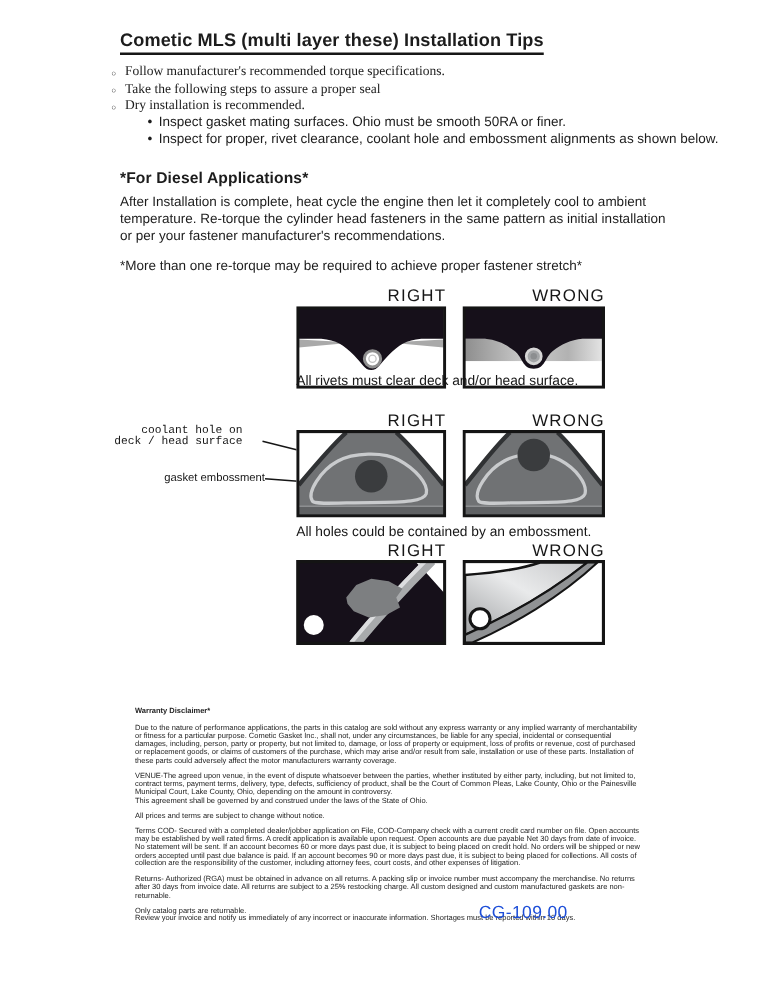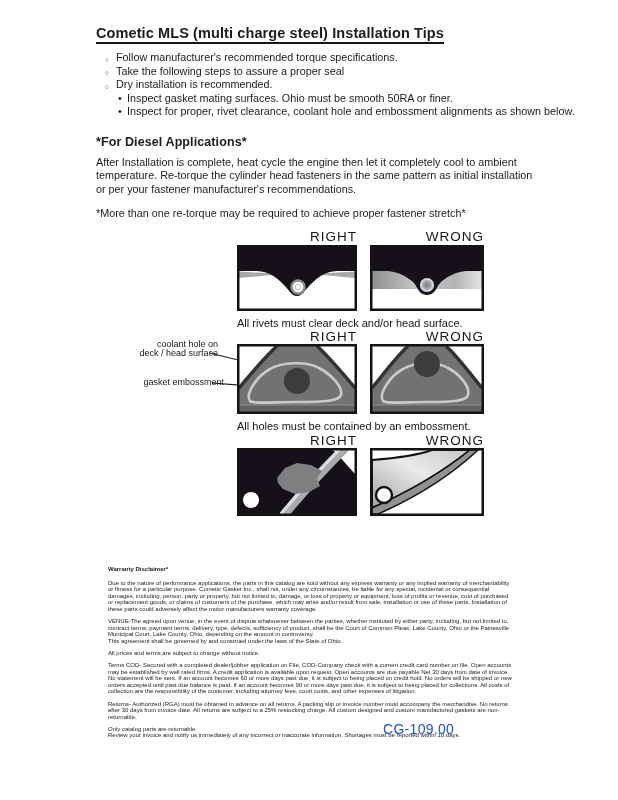--- a/index.html
+++ b/index.html
@@ -10,21 +10,21 @@
   }
   .pre{white-space:pre-line;}
 
   
   .content{padding:24px 10px 0 96px;width:500px;}
   .title{
     display:inline-block;font-size:14.5px;font-weight:bold;margin:0 0 7px 0;
     border-bottom:2px solid #161616;padding-bottom:1px;letter-spacing:.1px;
   }
   .tips{font-size:10.8px;line-height:13.5px;}
-  .tip{position:relative;margin-left:20px;}
+  .tip{position:relative;margin-left:4px;font-family:Liberation Serif, serif;}
   .tip::before{
     content:"○";position:absolute;left:-11px;top:1.5px;font-size:6.5px;color:#1c1c1c;
   }
   .subtip{position:relative;margin-left:31px;}
   .subtip::before{
     content:"•";position:absolute;left:-9px;top:0;font-size:11px;color:#1c1c1c;
   }
   .diesel-h{font-size:12.5px;font-weight:bold;margin:16px 0 7px 0;letter-spacing:.1px;}
   .para{font-size:10.8px;line-height:13.5px;margin:0 0 11px 0;}
 
@@ -51,21 +51,21 @@
   .pagecode{
     position:absolute;left:383px;top:721px;font-size:14px;color:#1d4ed8;letter-spacing:.3px;
   }
 </style>
 </head>
 <body>
 
 <div class="page">
 
   <div class="content">
-    <h1 class="title">Cometic MLS (multi charge steel) Installation Tips</h1>
+    <h1 class="title">Cometic MLS (multi layer these) Installation Tips</h1>
     <div class="tips">
       <div class="tip"><span>Follow manufacturer's recommended torque specifications.</span></div>
       <div class="tip"><span>Take the following steps to assure a proper seal</span></div>
       <div class="tip"><span>Dry installation is recommended.</span></div>
       <div class="subtip"><span>Inspect gasket mating surfaces.  Ohio must be smooth 50RA or finer.</span></div>
       <div class="subtip"><span>Inspect for proper, rivet clearance, coolant hole and embossment alignments as shown below.</span></div>
     </div>
 
     <h2 class="diesel-h">*For Diesel Applications*</h2>
     <p class="para pre">After Installation is complete, heat cycle the engine then let it completely cool to ambient
@@ -102,28 +102,28 @@
       <rect x="0" y="0" width="114" height="66" fill="#ffffff"></rect>
       <rect x="2" y="26" width="110" height="18" fill="url(#gA)"></rect>
       <rect x="2" y="44" width="110" height="20" fill="#ffffff"></rect>
       <path d="M2 2 H112 V26 H96 C86 27 80 30 72 36 C66 41 66 50 57 50 C48 50 48 41 42 36 C34 30 28 27 18 26 H2 Z" fill="#16101a"></path>
       <circle cx="57" cy="40" r="6" fill="#a3a5a7" stroke="#d6d6d6" stroke-width="2.2"></circle>
       <circle cx="57" cy="40" r="2.6" fill="#8c8e90"></circle>
       <rect x="1.25" y="1.25" width="111.5" height="63.5" fill="none" stroke="#141414" stroke-width="2.5"></rect>
     </svg>
   </div>
 
-  <div class="figcaption" style="left:237px;top:317px;">All rivets must clear deck and/or head surface.</div>
+  <div class="figcaption" style="left:237px;top:299px;">All rivets must clear deck and/or head surface.</div>
 
   <div class="figlabel" style="left:237px;top:329px;width:120px;">RIGHT</div>
   <div class="figlabel" style="left:370px;top:329px;width:114px;">WRONG</div>
 
-  <div class="anno pre" style="left:108px;top:340px;width:110px;">coolant hole on
+  <div class="anno pre" style="left:84px;top:340px;width:110px;font-family:Liberation Mono, monospace;">coolant hole on
 deck / head surface</div>
-  <div class="anno" style="left:112px;top:378px;width:112px;">gasket embossment</div>
+  <div class="anno" style="left:100px;top:378px;width:112px;">gasket embossment</div>
 
   <svg class="leader" style="left:205px;top:345px;" width="105" height="50" viewBox="0 0 105 50">
     <line x1="5" y1="8" x2="93" y2="30" stroke="#161616" stroke-width="1.2"></line>
     <line x1="7" y1="38" x2="60" y2="42" stroke="#161616" stroke-width="1.2"></line>
   </svg>
 
   <div class="figbox" style="left:237px;top:344px;">
     <svg width="120" height="70" viewBox="0 0 120 70">
       <rect x="0" y="0" width="120" height="70" fill="#ffffff"></rect>
       <rect x="2" y="2" width="116" height="66" fill="#707274"></rect>
@@ -148,21 +148,21 @@
       <path d="M38 2 C26 13 12 32 2 44" stroke="#303234" stroke-width="3.5" fill="none"></path>
       <path d="M76 2 C88 13 102 32 112 44" stroke="#303234" stroke-width="3.5" fill="none"></path>
       <rect x="2" y="61" width="110" height="7" fill="#5f6163"></rect>
       <line x1="2" y1="61" x2="112" y2="61" stroke="#8d8f91" stroke-width="1.2"></line>
       <path d="M13 57 C8 50 20 32 33 25 C45 18 66 17 78 24 C91 31 100 43 98 51 C96 57 84 58 58 58 C36 58 16 60 13 57 Z" fill="none" stroke="#c9cbcd" stroke-width="2.6"></path>
       <circle cx="57" cy="20" r="13" fill="#3a3c3e"></circle>
       <rect x="1.25" y="1.25" width="111.5" height="67.5" fill="none" stroke="#141414" stroke-width="2.5"></rect>
     </svg>
   </div>
 
-  <div class="figcaption" style="left:237px;top:420px;">All holes must be contained by an embossment.</div>
+  <div class="figcaption" style="left:237px;top:420px;">All holes could be contained by an embossment.</div>
 
   <div class="figlabel" style="left:237px;top:433px;width:120px;">RIGHT</div>
   <div class="figlabel" style="left:370px;top:433px;width:114px;">WRONG</div>
 
   <div class="figbox" style="left:237px;top:448px;">
     <svg width="120" height="68" viewBox="0 0 120 68">
       <rect x="0" y="0" width="120" height="68" fill="#16101a"></rect>
       <path d="M96 2 H118 V26 C110 17 103 9 96 2 Z" fill="#ffffff"></path>
       <path d="M46 68 C64 46 86 22 108 0" stroke="#a8aaac" stroke-width="9" fill="none"></path>
       <path d="M44 66 C62 44 84 20 106 -2" stroke="#dcdddf" stroke-width="3.2" fill="none"></path>

